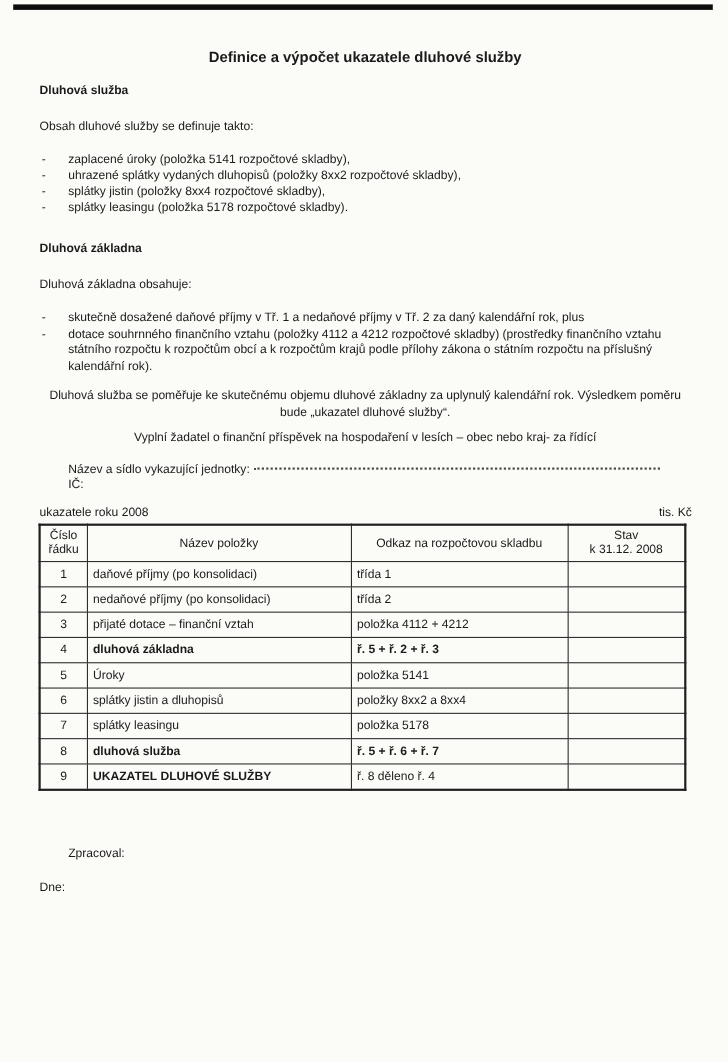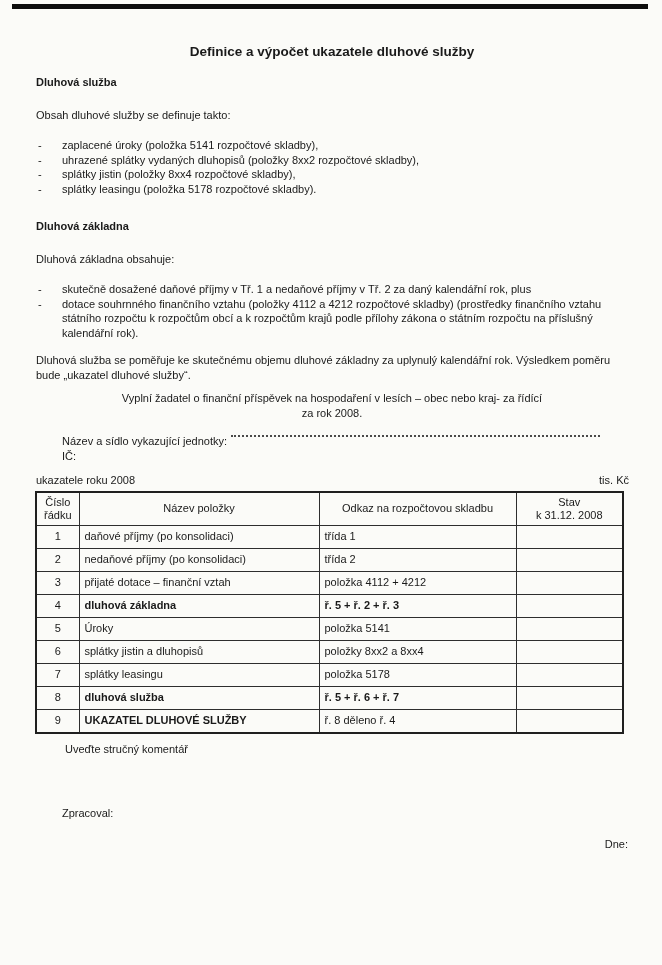--- a/index.html
+++ b/index.html
@@ -14,23 +14,23 @@
   .topbar{position:absolute;top:4px;left:12px;width:636px;height:5px;background:#0d0d0d;}
   .content{padding:0 34px 0 36px;}
   .doc-title{margin-top:44px;text-align:center;font-size:13.5px;font-weight:bold;line-height:16px;}
   .sec-heading{margin-top:16px;font-weight:bold;}
   .h-service{margin-top:15px;}
   .intro{margin-top:18px;}
   .bullets{margin-top:16px;}
   .b-row{display:flex;align-items:flex-start;}
   .b-dash{width:24px;flex:0 0 24px;padding-left:2px;}
   .b-text{flex:1;}
-  .para{margin-top:13px;}
+  .para{margin-top:13px;text-align:center;}
   .center-note{margin-top:9px;text-align:center;}
-  .name-line{margin-top:14px;margin-left:26px;display:flex;align-items:flex-start;}
+  .name-line{margin-top:14px;margin-left:26px;display:flex;align-items:center;}
   .name-label{white-space:nowrap;}
   .dotted-leader{flex:1;margin:0 28px 3px 4px;border-bottom:2px dotted #4a4a4a;height:1px;}
   .ic-line{margin-left:26px;}
   .year-row{margin-top:10px;display:flex;justify-content:space-between;width:593px;gap:12px;}
   table.ind{
     margin-top:3px;margin-left:-1px;
     border-collapse:collapse;table-layout:fixed;width:589px;
     border:2px solid #1f1f1f;
   }
   table.ind th,table.ind td{
@@ -38,21 +38,21 @@
     font-size:11px;line-height:13px;
     overflow:hidden;white-space:nowrap;
   }
   table.ind th{font-weight:normal;text-align:center;vertical-align:middle;height:30px;white-space:pre-line;padding:1px 2px;}
   table.ind td{height:20px;vertical-align:middle;}
   td.c-num{text-align:center;padding:0;}
   td.c-name,td.c-ref{padding:0 2px 0 5px;}
   td.bold{font-weight:bold;}
   .comment{margin-top:8px;margin-left:29px;}
   .prepared{margin-top:50px;margin-left:26px;}
-  .dateline{margin-top:16px;margin-left:26px;text-align:right;}
+  .dateline{margin-top:16px;}
 </style>
 </head>
 <body>
 
 <div class="page">
   <div class="topbar"></div>
 
   <div class="content">
 
     <div class="doc-title">Definice a výpočet ukazatele dluhové služby</div>
@@ -88,21 +88,20 @@
         <div class="b-row">
           <span class="b-dash">-</span>
           <span class="b-text">dotace souhrnného finančního vztahu (položky 4112 a 4212 rozpočtové skladby) (prostředky finančního vztahu státního rozpočtu k rozpočtům obcí a k rozpočtům krajů podle přílohy zákona o státním rozpočtu na příslušný kalendářní rok).</span>
         </div>
       </div>
 
     <div class="para">Dluhová služba se poměřuje ke skutečnému objemu dluhové základny za uplynulý kalendářní rok. Výsledkem poměru bude „ukazatel dluhové služby“.</div>
 
     <div class="center-note">
       <div>Vyplní žadatel o finanční příspěvek na hospodaření v lesích – obec nebo kraj- za řídící</div>
-      <div>za rok 2008.</div>
     </div>
 
     <div class="name-line">
       <span class="name-label">Název a sídlo vykazující jednotky:</span>
       <span class="dotted-leader"></span>
     </div>
     <div class="ic-line">
       <span>IČ:</span>
       <span></span>
     </div>
@@ -180,18 +179,17 @@
           </tr>
           <tr>
             <td class="c-num">9</td>
             <td class="c-name bold">UKAZATEL DLUHOVÉ SLUŽBY</td>
             <td class="c-ref">ř. 8 děleno ř. 4</td>
             <td class="c-val"></td>
           </tr>
         </tbody>
     </table>
 
-    <div class="comment">Uveďte stručný komentář</div>
     <div class="prepared">Zpracoval:</div>
     <div class="dateline">Dne:</div>
 
   </div>
 </div>
 
 </body></html>

